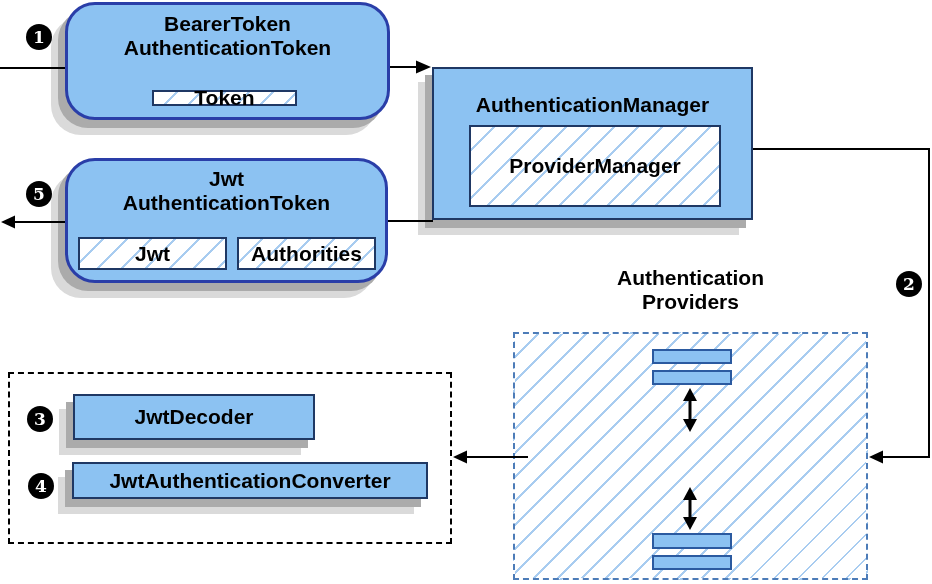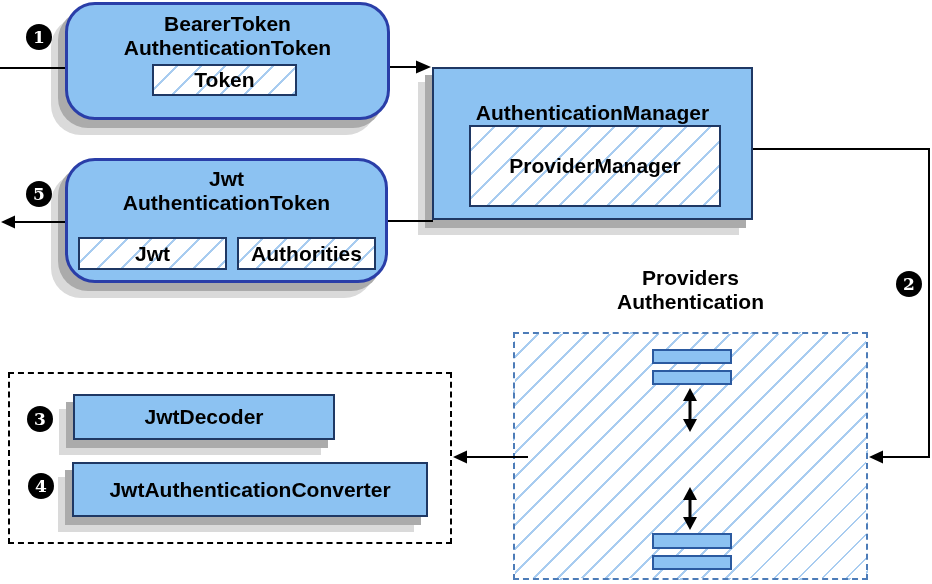--- a/index.html
+++ b/index.html
@@ -69,68 +69,68 @@
   svg.connectors { position:absolute; left:0; top:0; pointer-events:none; z-index:10; }
 </style>
 </head>
 <body>
 
 <div id="stage">
 
   <div class="abs dashed-blue hatch" style="left:513px; top:332px; width:355px; height:248px;"></div>
 
   <div class="abs title" style="left:513px; top:266px; width:355px;">
+    <div>Authentication</div>
     <div>Providers</div>
-    <div>Authentication</div>
   </div>
 
   <div class="abs bar" style="left:652px; top:349px; width:80px; height:15px;"></div>
   <div class="abs bar" style="left:652px; top:370px; width:80px; height:15px;"></div>
 
 
   <div class="abs bar" style="left:652px; top:533px; width:80px; height:16px;"></div>
   <div class="abs bar" style="left:652px; top:555px; width:80px; height:15px;"></div>
 
   <div class="abs bluebox rounded shadow" style="left:65px; top:2px; width:325px; height:118px;">
     <div class="title" style="margin-top:7px;">
       <div>BearerToken</div>
       <div>AuthenticationToken</div>
     </div>
   </div>
-  <div class="abs innerbox hatch centerlab" style="left:152px; top:64px; width:145px; height:32px;">
+  <div class="abs innerbox hatch centerlab" style="left:152px; top:90px; width:145px; height:16px;">
     <span>Token</span>
   </div>
 
   <div class="abs bluebox shadow" style="left:432px; top:67px; width:321px; height:153px;">
-    <div class="title" style="margin-top:32px;">AuthenticationManager</div>
+    <div class="title" style="margin-top:24px;">AuthenticationManager</div>
   </div>
   <div class="abs innerbox hatch centerlab" style="left:469px; top:125px; width:252px; height:82px;justify-content:center;">
     <span>ProviderManager</span>
   </div>
 
   <div class="abs bluebox rounded shadow" style="left:65px; top:158px; width:323px; height:125px;">
     <div class="title" style="margin-top:6px;">
       <div>Jwt</div>
       <div>AuthenticationToken</div>
     </div>
   </div>
   <div class="abs innerbox hatch centerlab" style="left:78px; top:237px; width:149px; height:33px;">
     <span>Jwt</span>
   </div>
   <div class="abs innerbox hatch centerlab" style="left:237px; top:237px; width:139px; height:33px;align-items:center;">
     <span>Authorities</span>
   </div>
 
   <div class="abs dashed-black" style="left:8px; top:372px; width:444px; height:172px;"></div>
 
-  <div class="abs bluebox shadow centerlab" style="left:73px; top:394px; width:262px; height:46px;text-align:center;">
+  <div class="abs bluebox shadow centerlab" style="left:73px; top:394px; width:242px; height:46px;text-align:center;">
     <span>JwtDecoder</span>
   </div>
 
-  <div class="abs bluebox shadow centerlab" style="left:72px; top:462px; width:356px; height:55px;">
+  <div class="abs bluebox shadow centerlab" style="left:72px; top:462px; width:356px; height:37px;">
     <span>JwtAuthenticationConverter</span>
   </div>
 
   <div class="abs step" style="left:26px; top:24px;">
       <span>1</span>
     </div>
   <div class="abs step" style="left:896px; top:271px;">
       <span>2</span>
     </div>
   <div class="abs step" style="left:27px; top:406px;">

